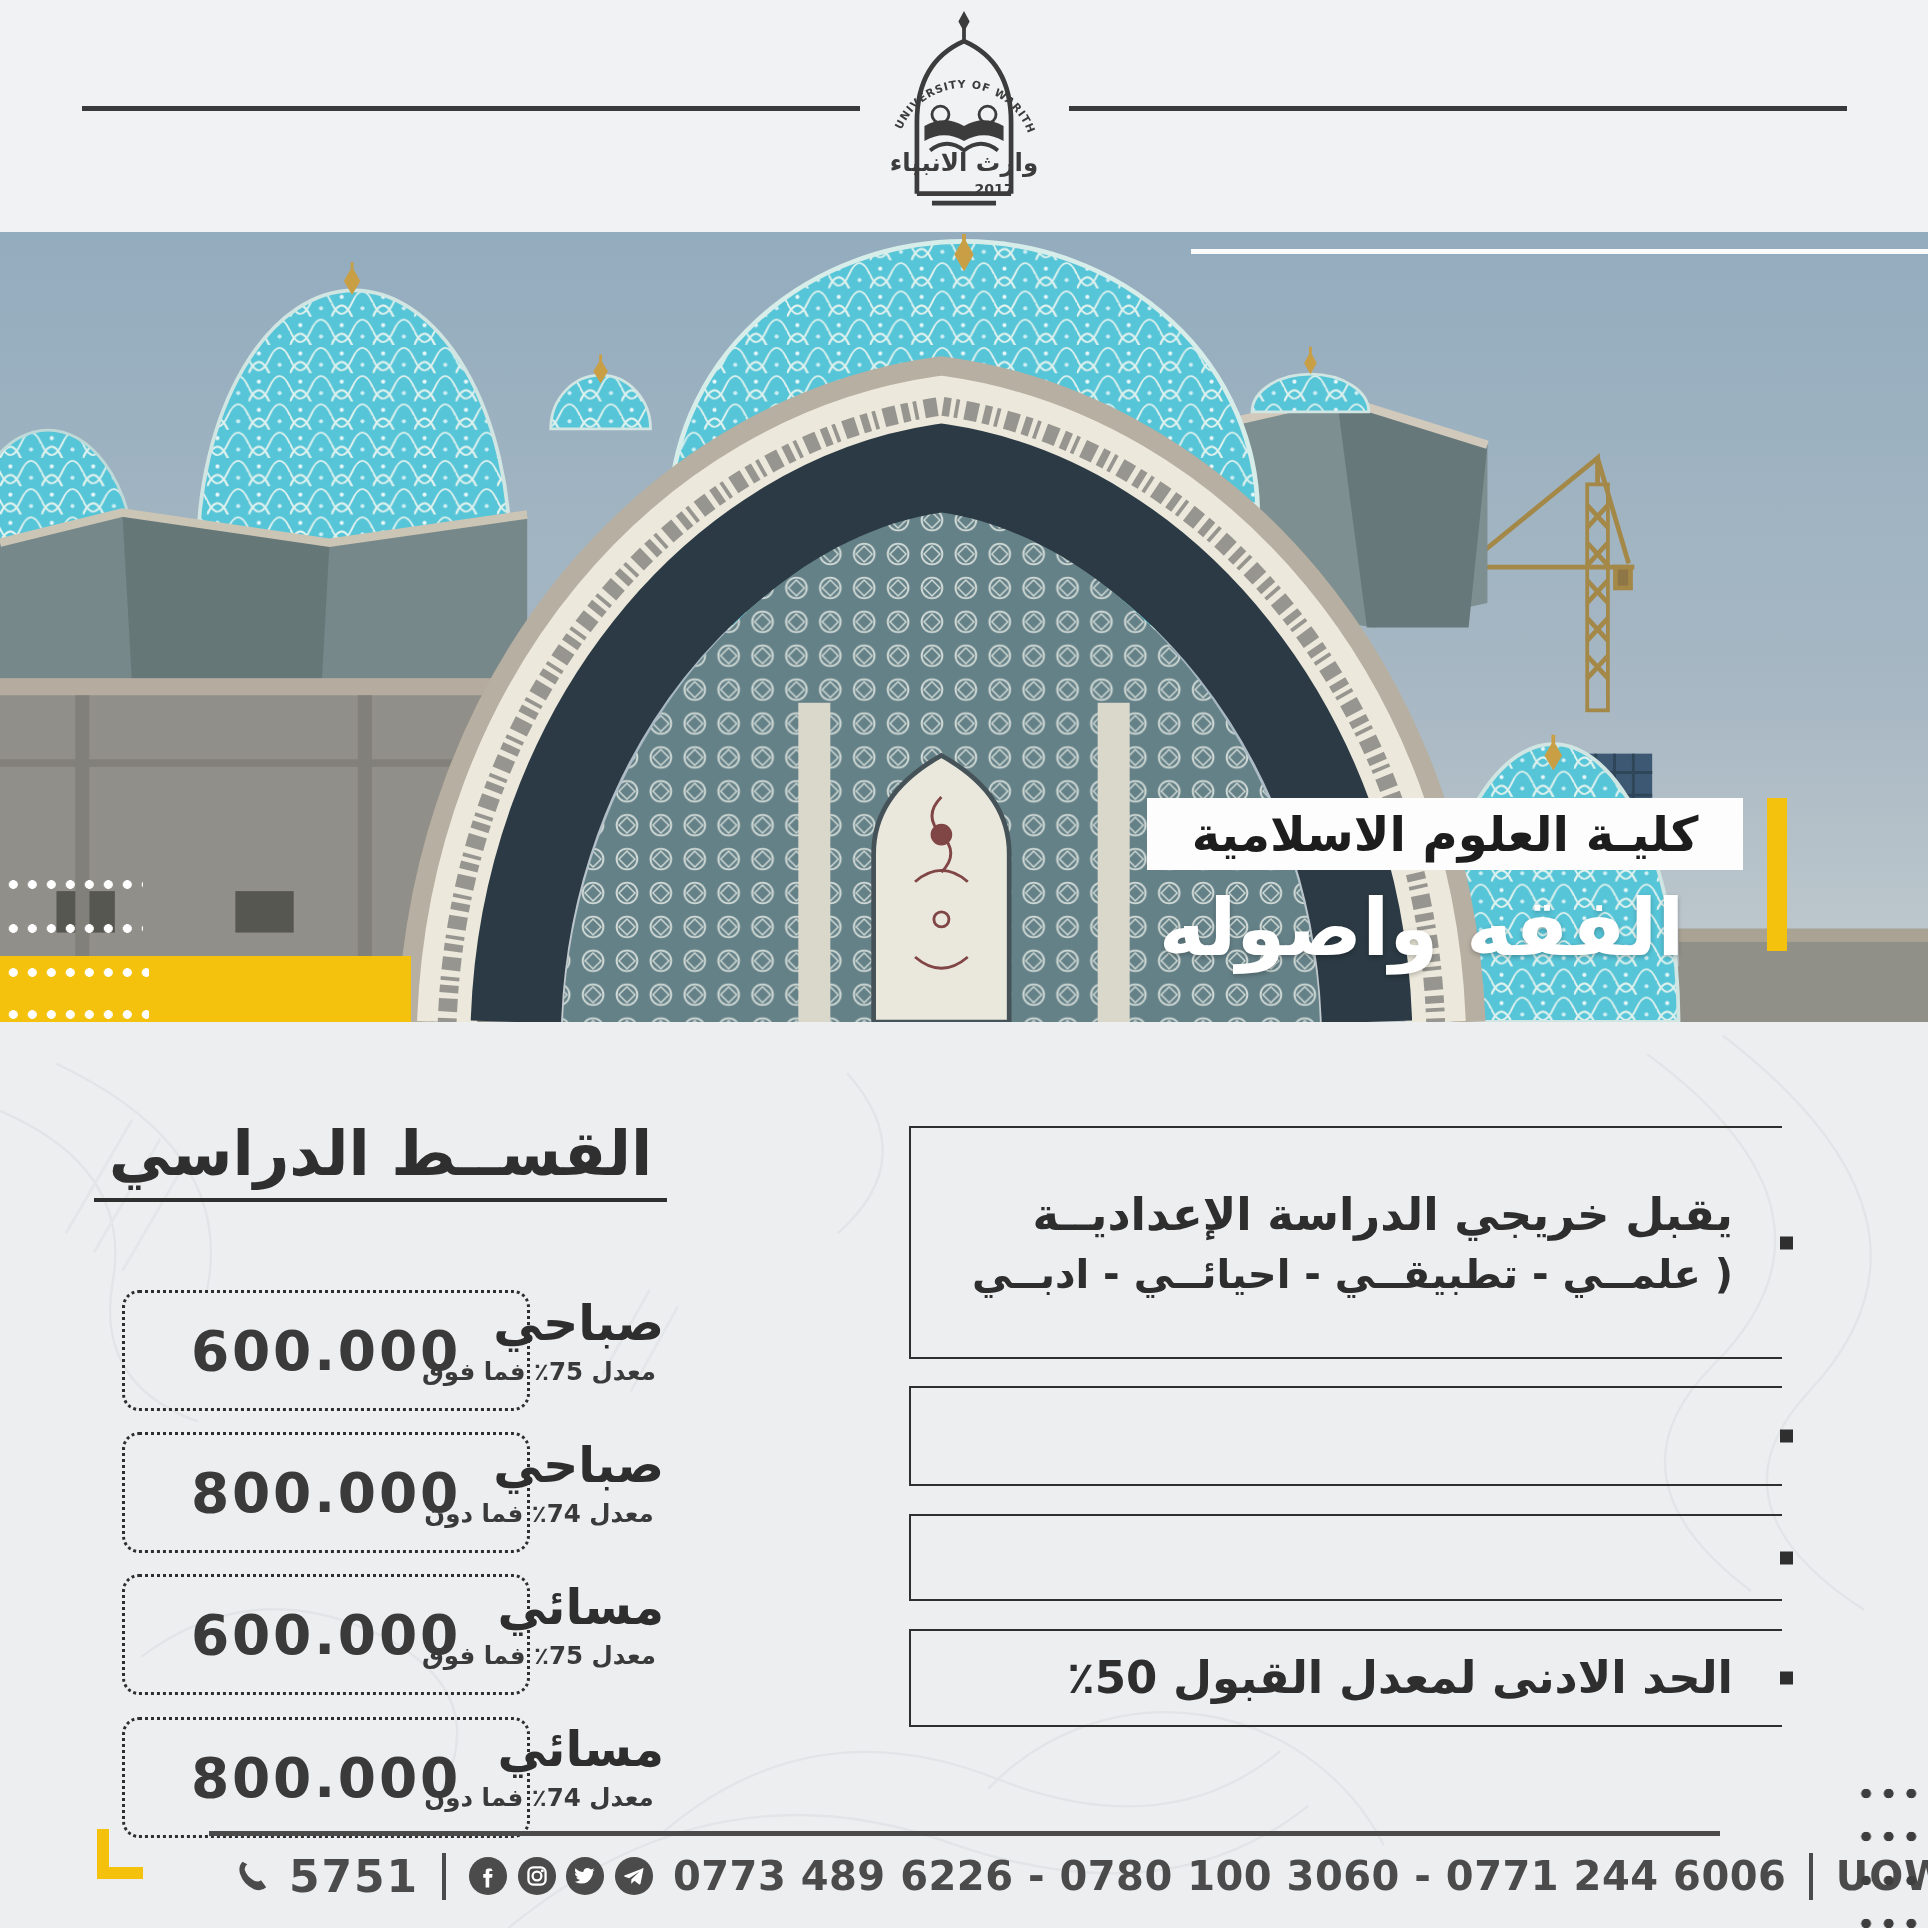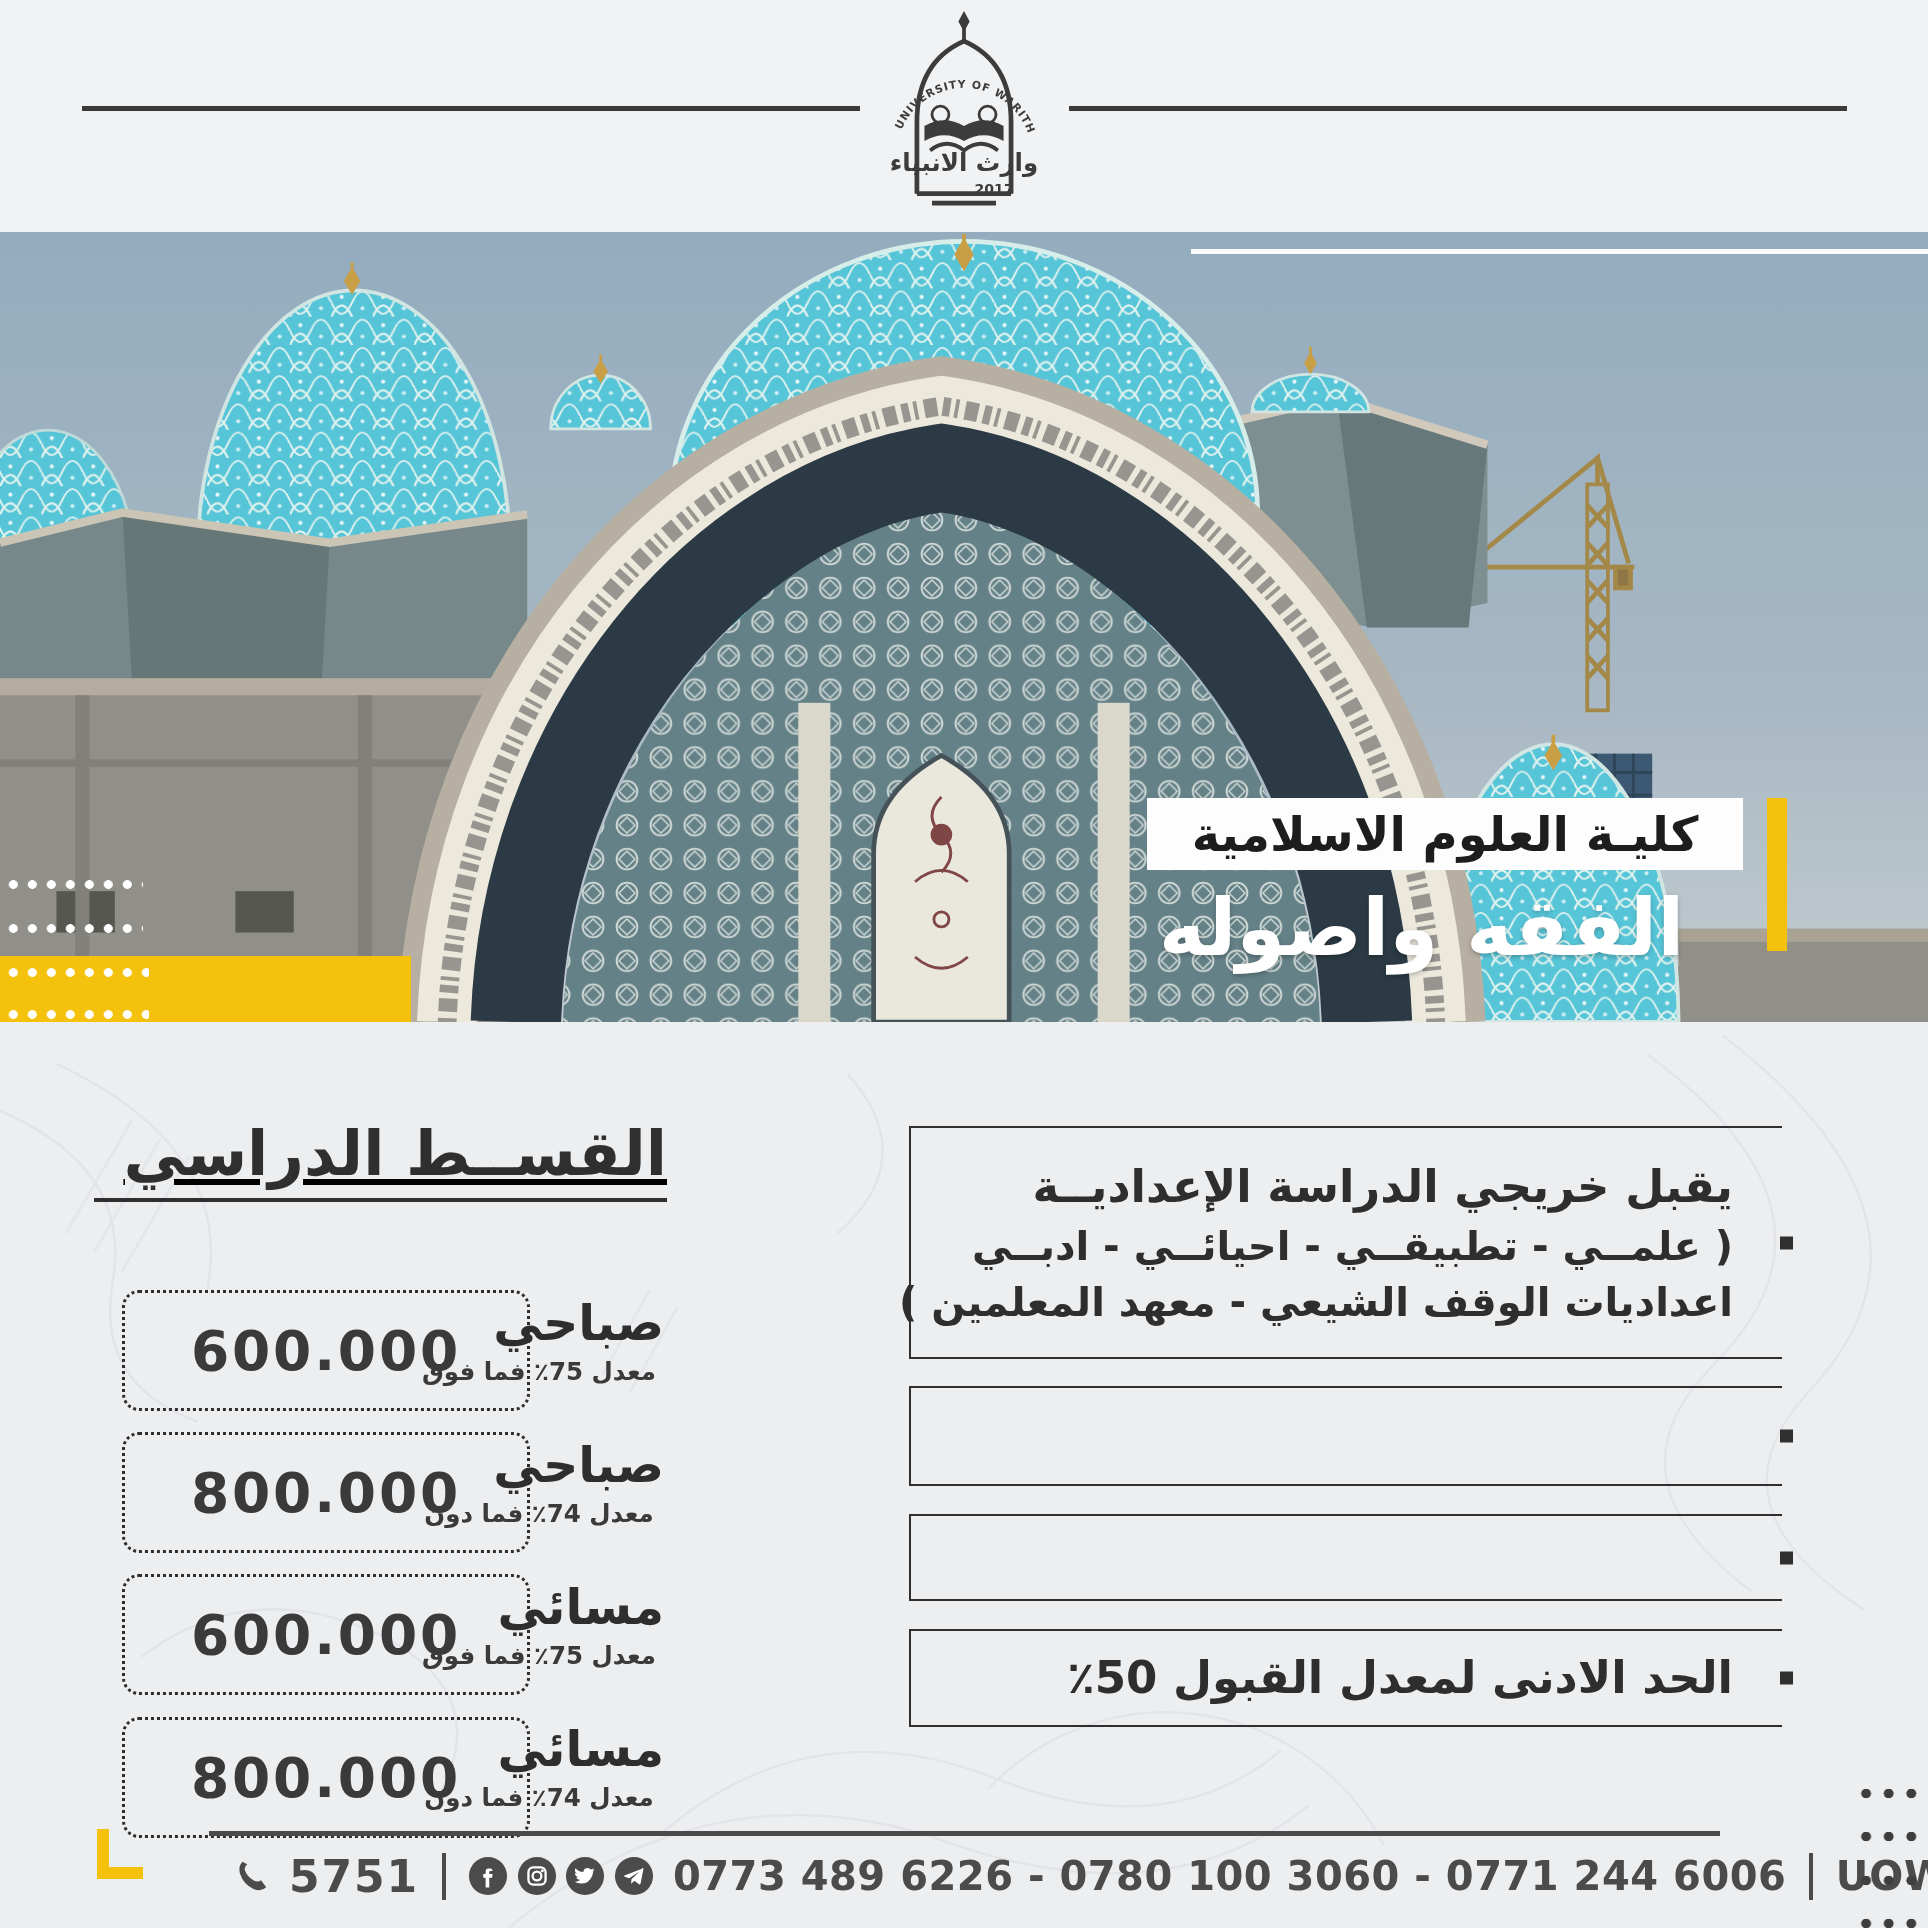--- a/index.html
+++ b/index.html
@@ -35,21 +35,21 @@
   .dot-dark{background-image:radial-gradient(circle,#3e3e3e 4.7px,transparent 5.2px);background-size:22.6px 11.3px;}
   .corner-l{left:97px;top:1829px;width:34px;height:38px;border-left:12.2px solid #f4c20d;
      border-bottom:12.2px solid #f4c20d;}
 
   
   .lower{left:0;top:1022px;width:1928px;height:907px;background:#edeef0;}
   .contours{left:0;top:0;width:1928px;height:1928px;pointer-events:none;}
 
   
   .t-heading{left:94px;top:1109px;width:573px;height:89px;border-bottom:4.7px solid #2f2f2f;
-     display:flex;align-items:center;justify-content:flex-end;text-decoration:underline;}
+     display:flex;align-items:center;justify-content:center;}
   .t-heading span{font-size:62px;font-weight:700;color:#2f2f2f;white-space:nowrap;}
   .price-box{left:122px;width:408px;height:121px;border:3.8px dotted #2e2e2e;border-radius:17px;
      display:flex;align-items:center;justify-content:center;box-sizing:border-box;}
   .price-box span{font-size:55px;font-weight:700;color:#3a3a3a;letter-spacing:2.8px;}
   .p0{top:1290px;} .p1{top:1432px;} .p2{top:1574px;} .p3{top:1717px;}
   .t-label{left:414px;width:250px;height:122px;text-align:right;direction:rtl;}
   .t-label .big{font-size:49px;font-weight:700;color:#2e2e2e;line-height:60px;display:block;}
   .t-label .sub{font-size:24.5px;font-weight:700;color:#3a3a3a;line-height:32px;display:block;margin-top:1.9px;text-align:center;}
   .l0{top:1294px;} .l1{top:1436px;} .l2{top:1578px;} .l3{top:1720px;}
 
@@ -276,21 +276,20 @@
   <span class="big">مسائي</span>
   <span class="sub">معدل 74٪ فما دون</span>
   </div>
 
 <div class="abs corner-l"></div>
 
 <div class="abs req r0">
   <div class="bullet abs"></div>
   <div class="title">يقبل خريجي الدراسة الإعداديــة</div>
   <div class="detail">( علمــي - تطبيقــي - احيائــي - ادبــي</div>
-  <div class="detail">اعداديات الوقف الشيعي - معهد المعلمين )</div>
 </div>
 <div class="abs req r1">
   <div class="bullet abs"></div>
 </div>
 <div class="abs req r2">
   <div class="bullet abs"></div>
 </div>
 <div class="abs req r3">
   <div class="bullet abs"></div>
   <div class="title">الحد الادنى لمعدل القبول 50٪</div>

